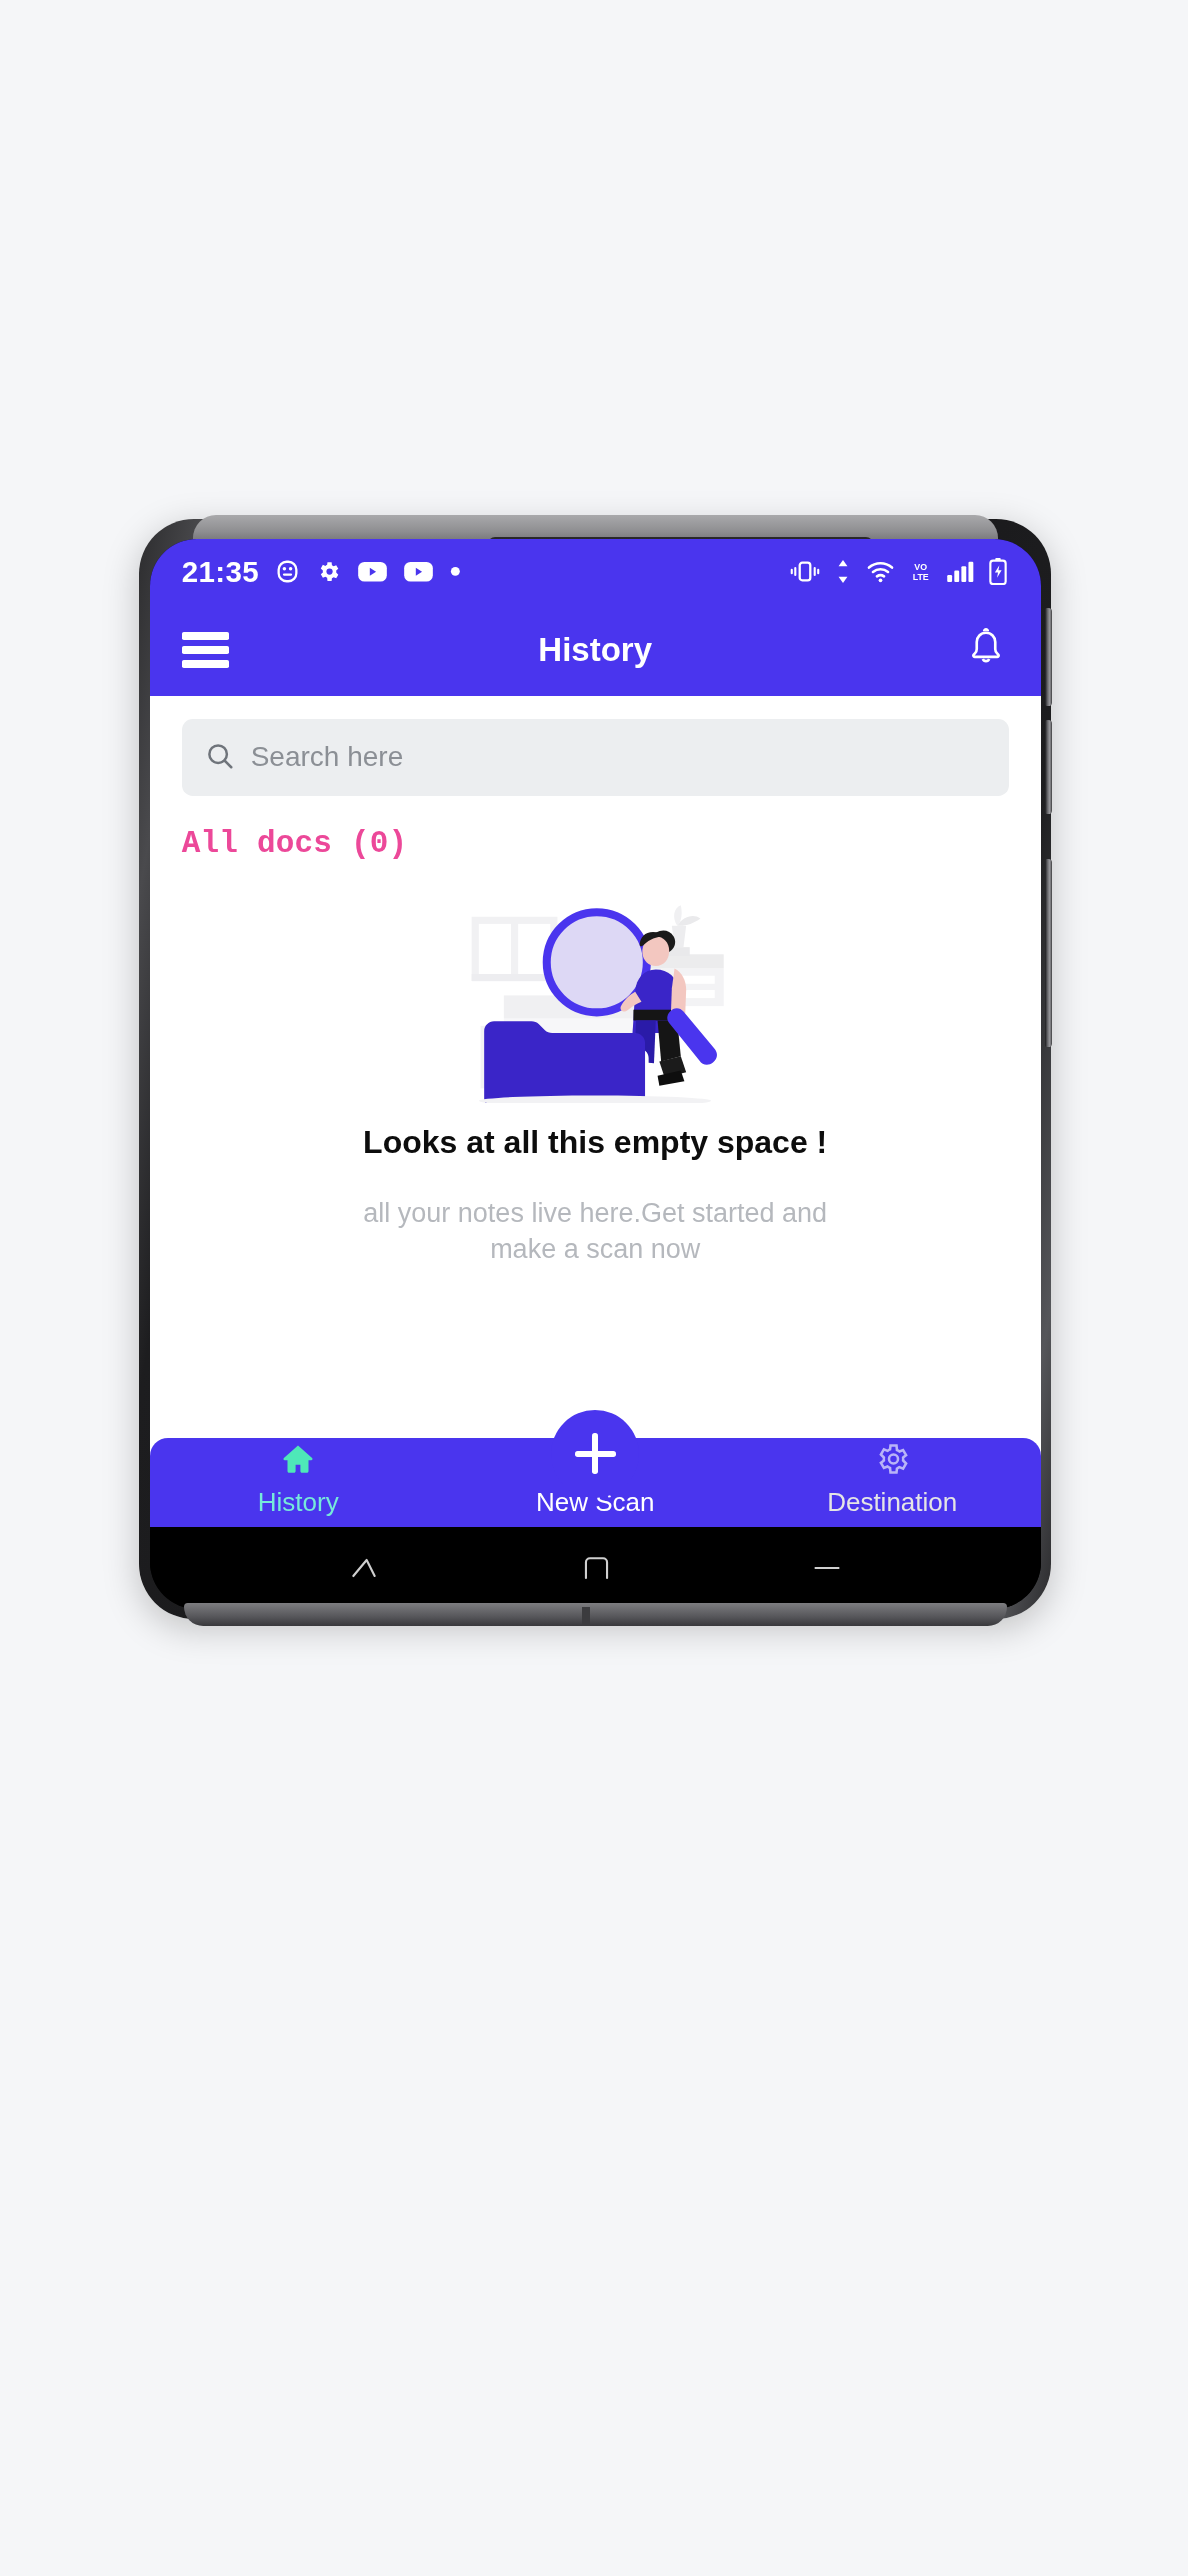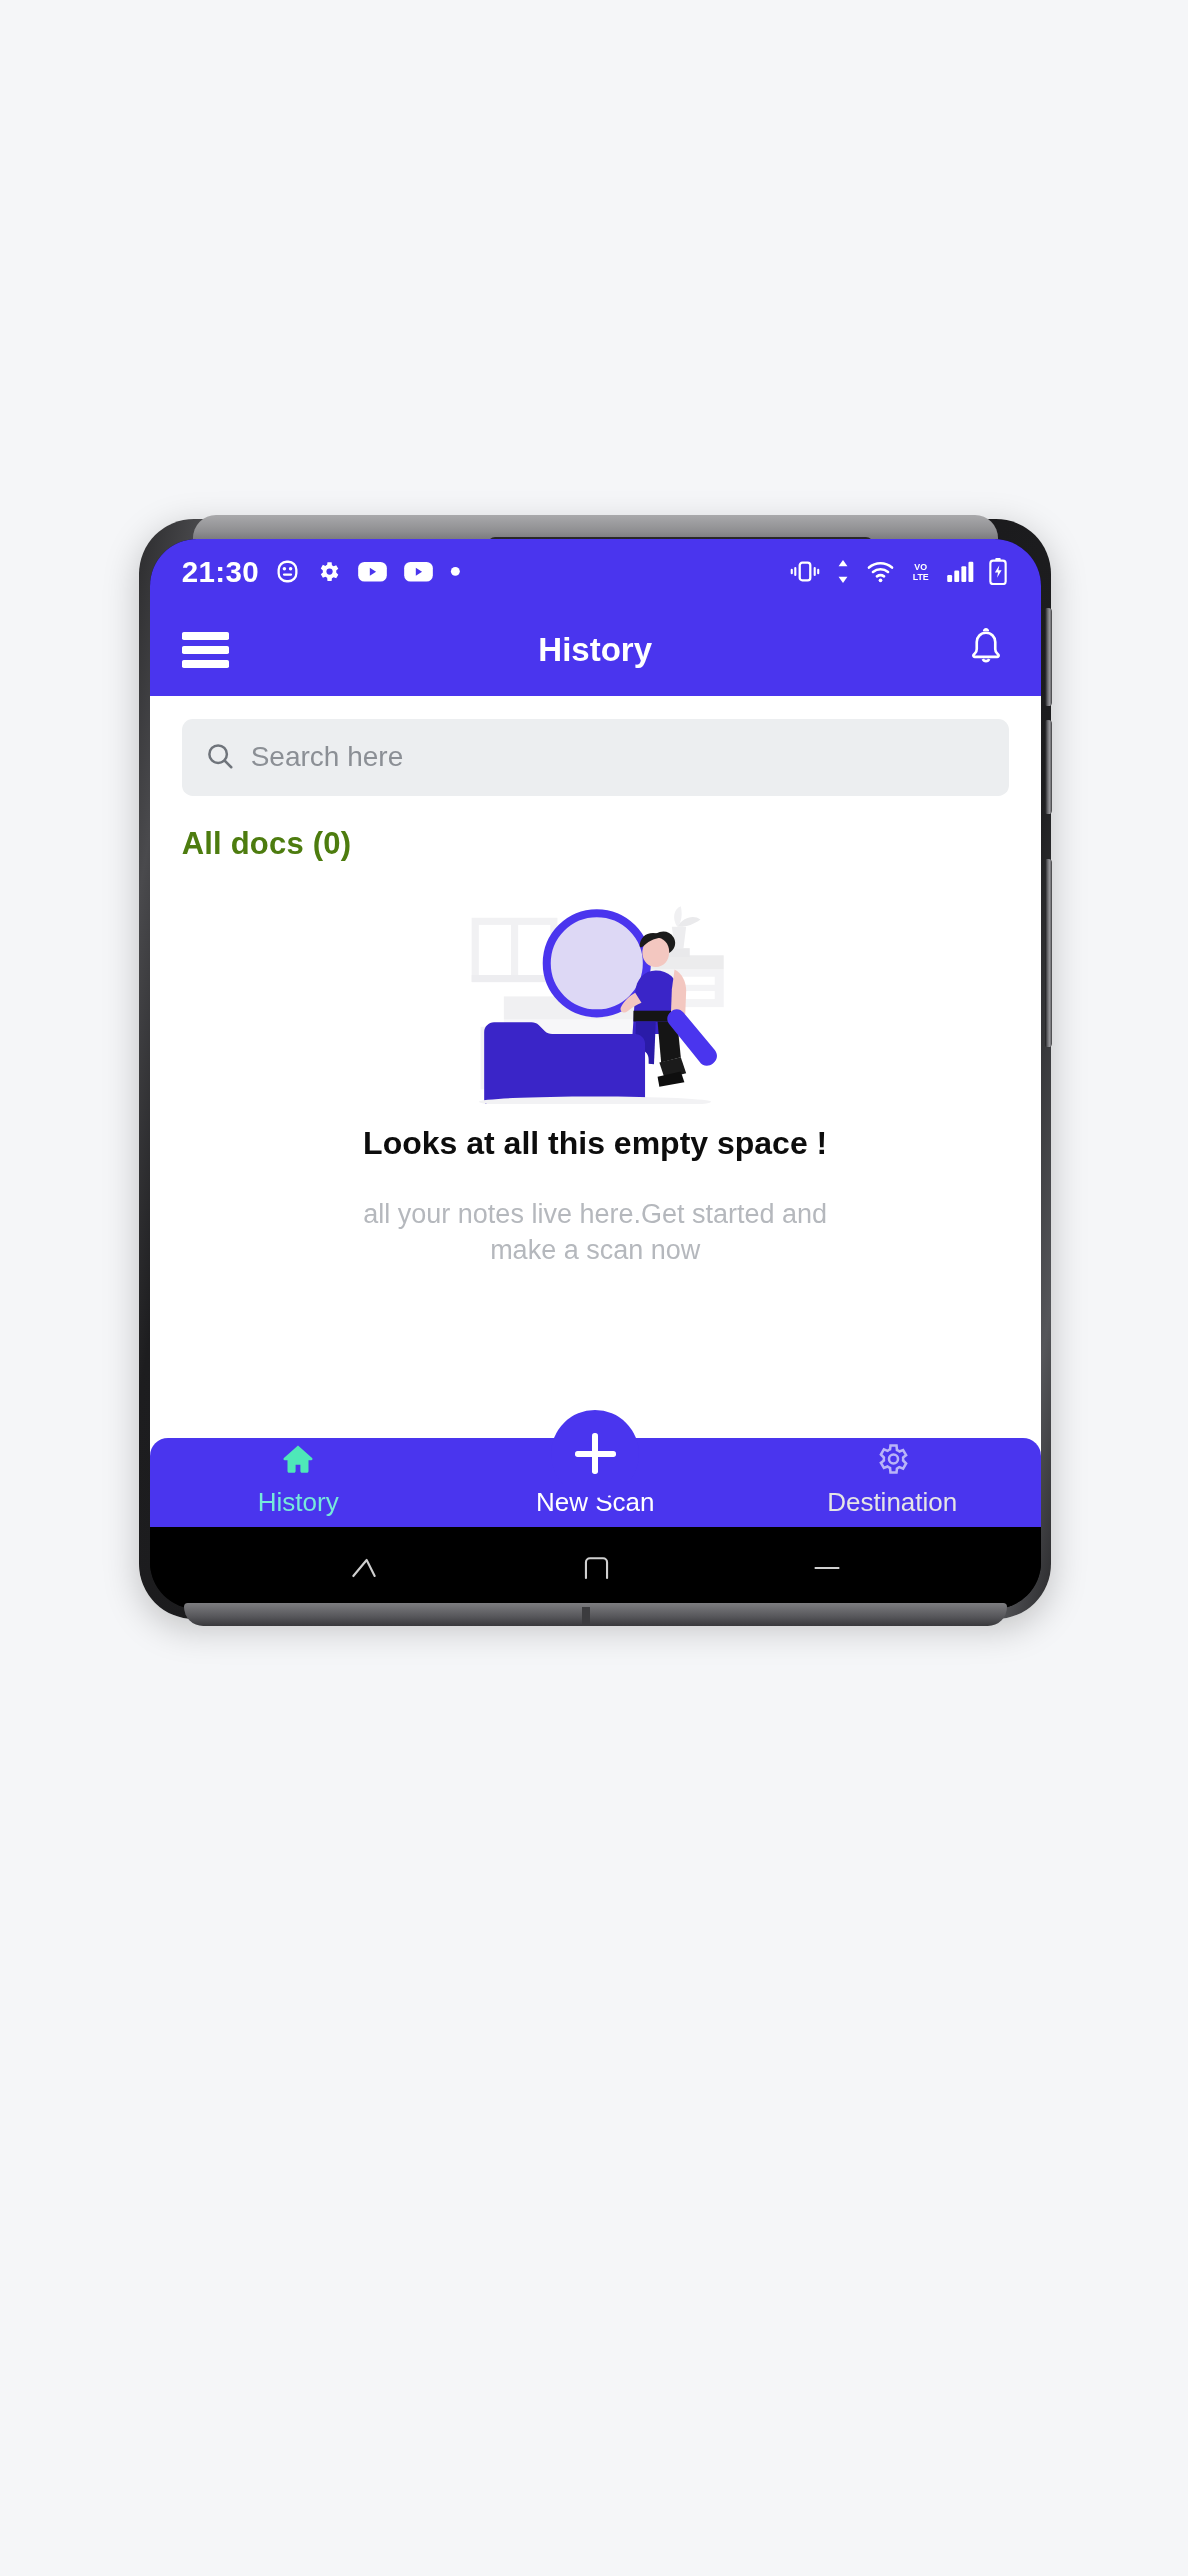--- a/index.html
+++ b/index.html
@@ -212,21 +212,21 @@
 
     <div class="side-btn" style="top:89px;height:98px;"></div>
     <div class="side-btn" style="top:201px;height:94px;"></div>
     <div class="side-btn" style="top:340px;height:188px;"></div>
 
     <div id="phone-screen-mask">
       <div id="phone-screen">
 
         <div id="status-bar">
           <div id="status-left">
-            <span id="status-time">21:30</span>
+            <span id="status-time">21:35</span>
 
             <span class="sb-ico">
               <svg width="23" height="27" viewBox="0 0 26 30">
                 <rect x="3" y="4" width="20" height="22" rx="9" fill="none" stroke="#fff" stroke-width="2.6"></rect>
                 <circle cx="9.5" cy="12" r="2" fill="#fff"></circle>
                 <circle cx="16.5" cy="12" r="2" fill="#fff"></circle>
                 <path d="M9 18.5h8" stroke="#fff" stroke-width="2.4" stroke-linecap="round"></path>
               </svg>
             </span>
 
@@ -331,21 +331,21 @@
           <div id="search-bar" style="background: rgb(236, 238, 240);">
             <span>
               <svg width="30" height="30" viewBox="0 0 24 24">
                 <circle cx="10.5" cy="10.5" r="7" fill="none" stroke="#6f747b" stroke-width="2"></circle>
                 <path d="M15.8 15.8 21 21" stroke="#6f747b" stroke-width="2" stroke-linecap="round"></path>
               </svg>
             </span>
             <span id="search-input-text" style="color: rgb(139, 143, 149);">Search here</span>
           </div>
 
-          <div id="all-docs-heading" style="color: #4d7c0f;">All docs (0)</div>
+          <div id="all-docs-heading" style="color: #ec4899; font-family: Liberation Mono, monospace;">All docs (0)</div>
 
           <div id="empty-state">
 
             <svg id="empty-illustration" viewBox="0 0 320 270">
 
               <rect x="22" y="62" width="96" height="72" fill="#f1f1f3"></rect>
               <rect x="30" y="70" width="36" height="56" fill="#ffffff"></rect>
               <rect x="74" y="70" width="36" height="56" fill="#ffffff"></rect>
               <rect x="22" y="126" width="110" height="8" fill="#ededf0"></rect>
               <rect x="212" y="104" width="92" height="16" fill="#ececed"></rect>

